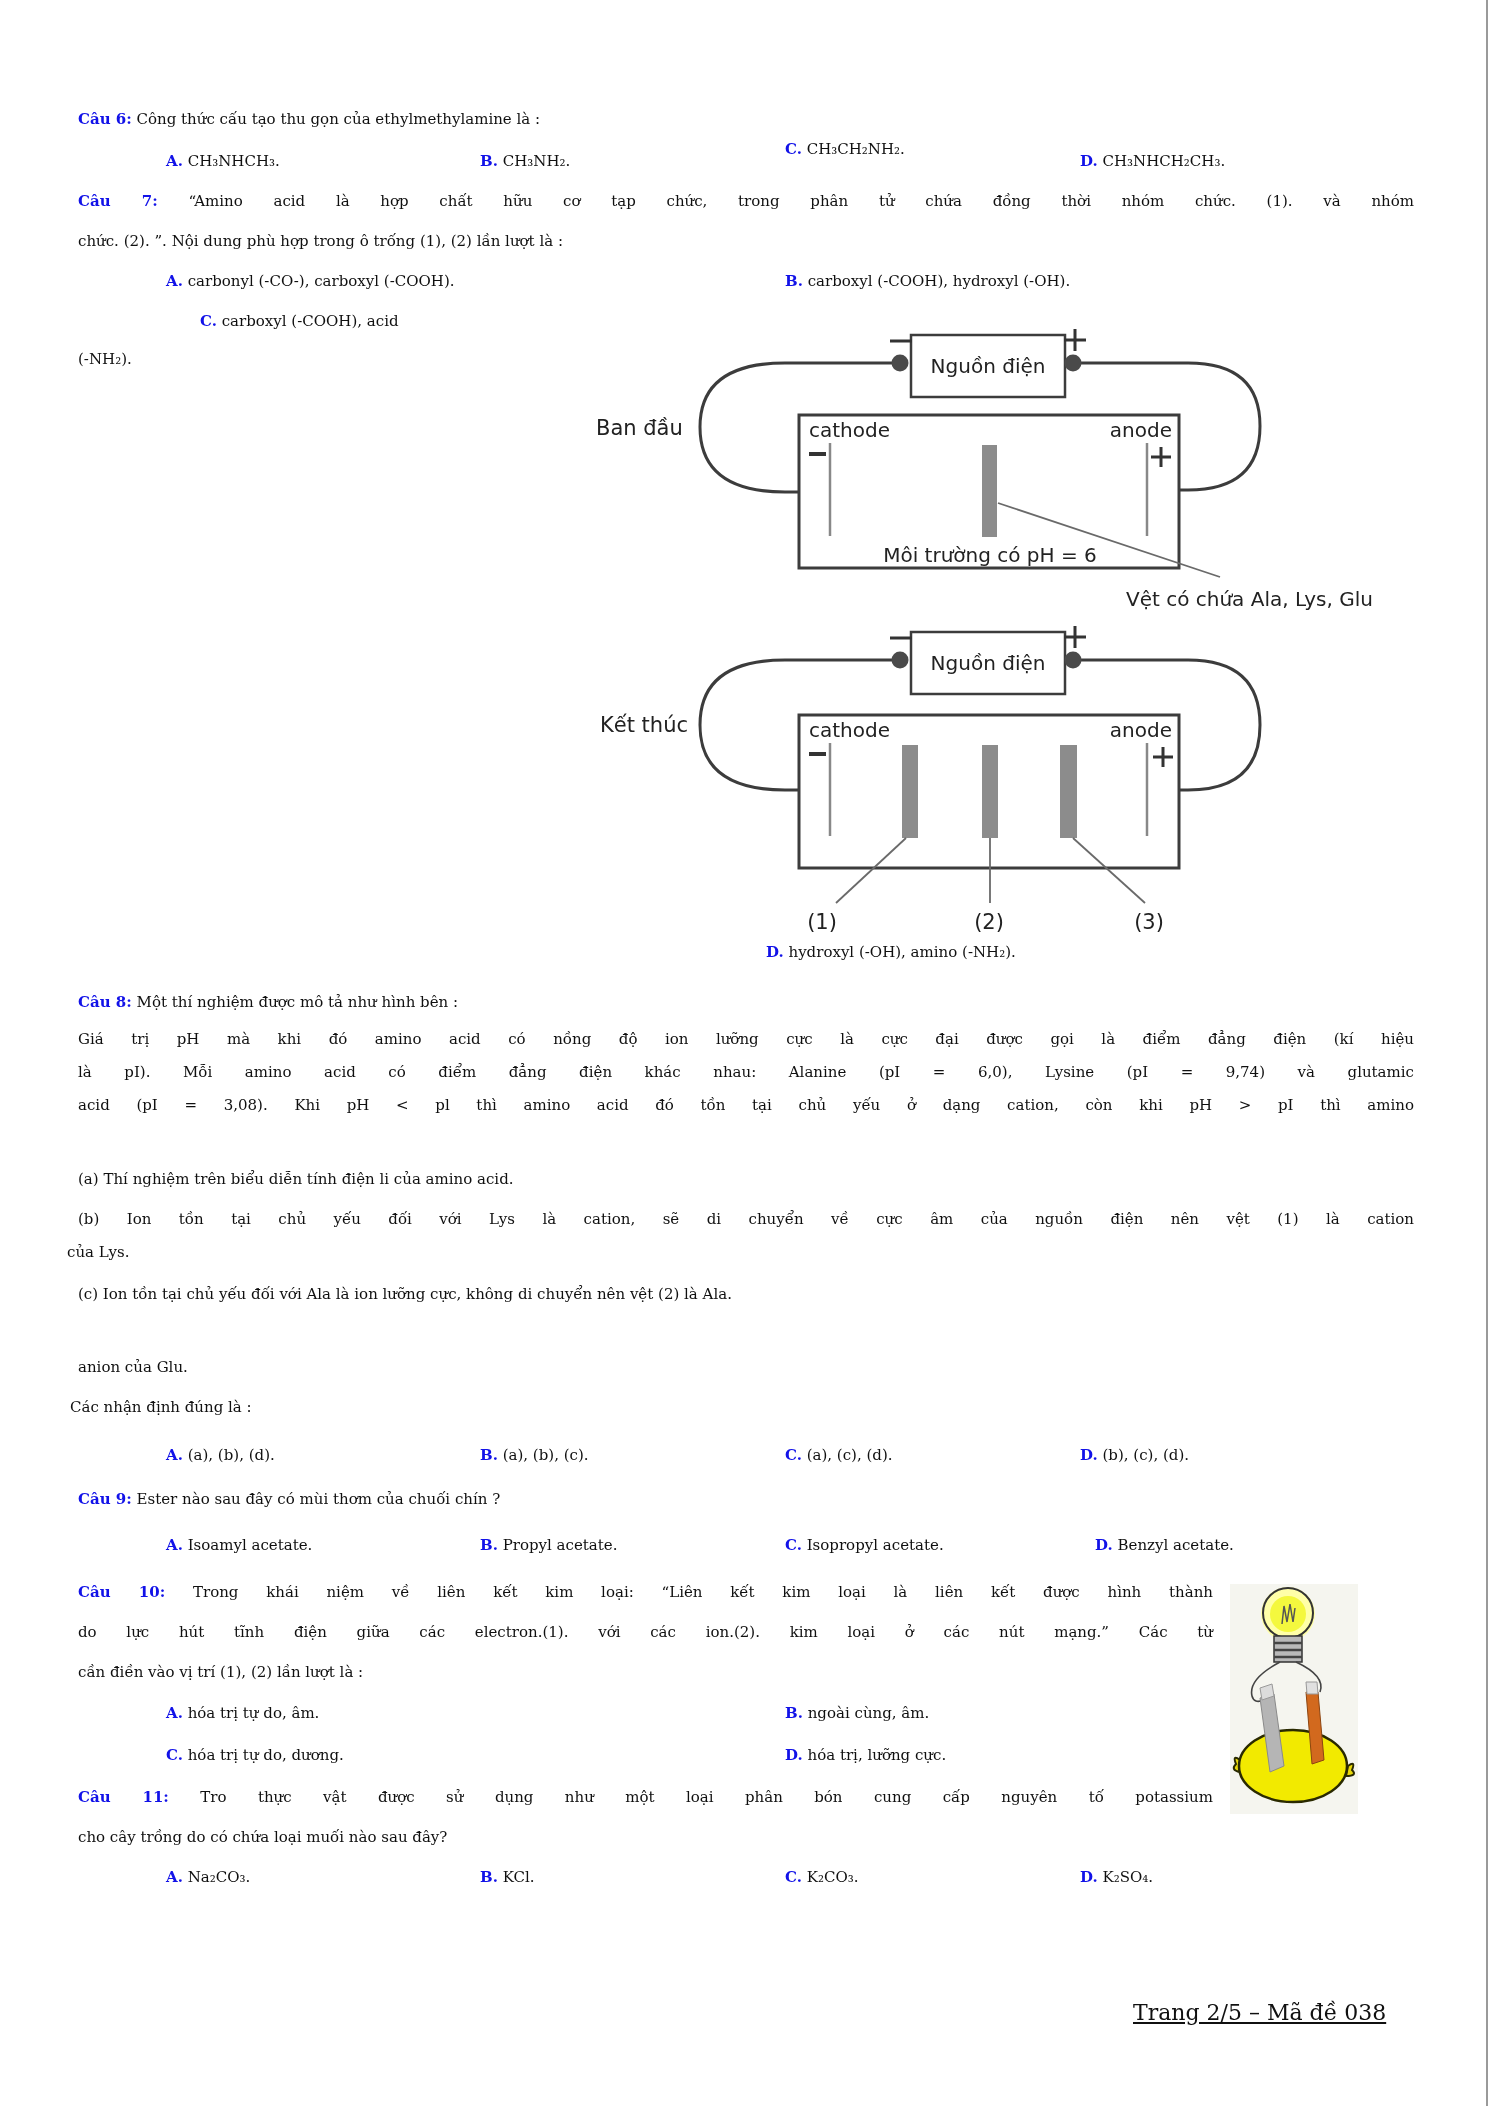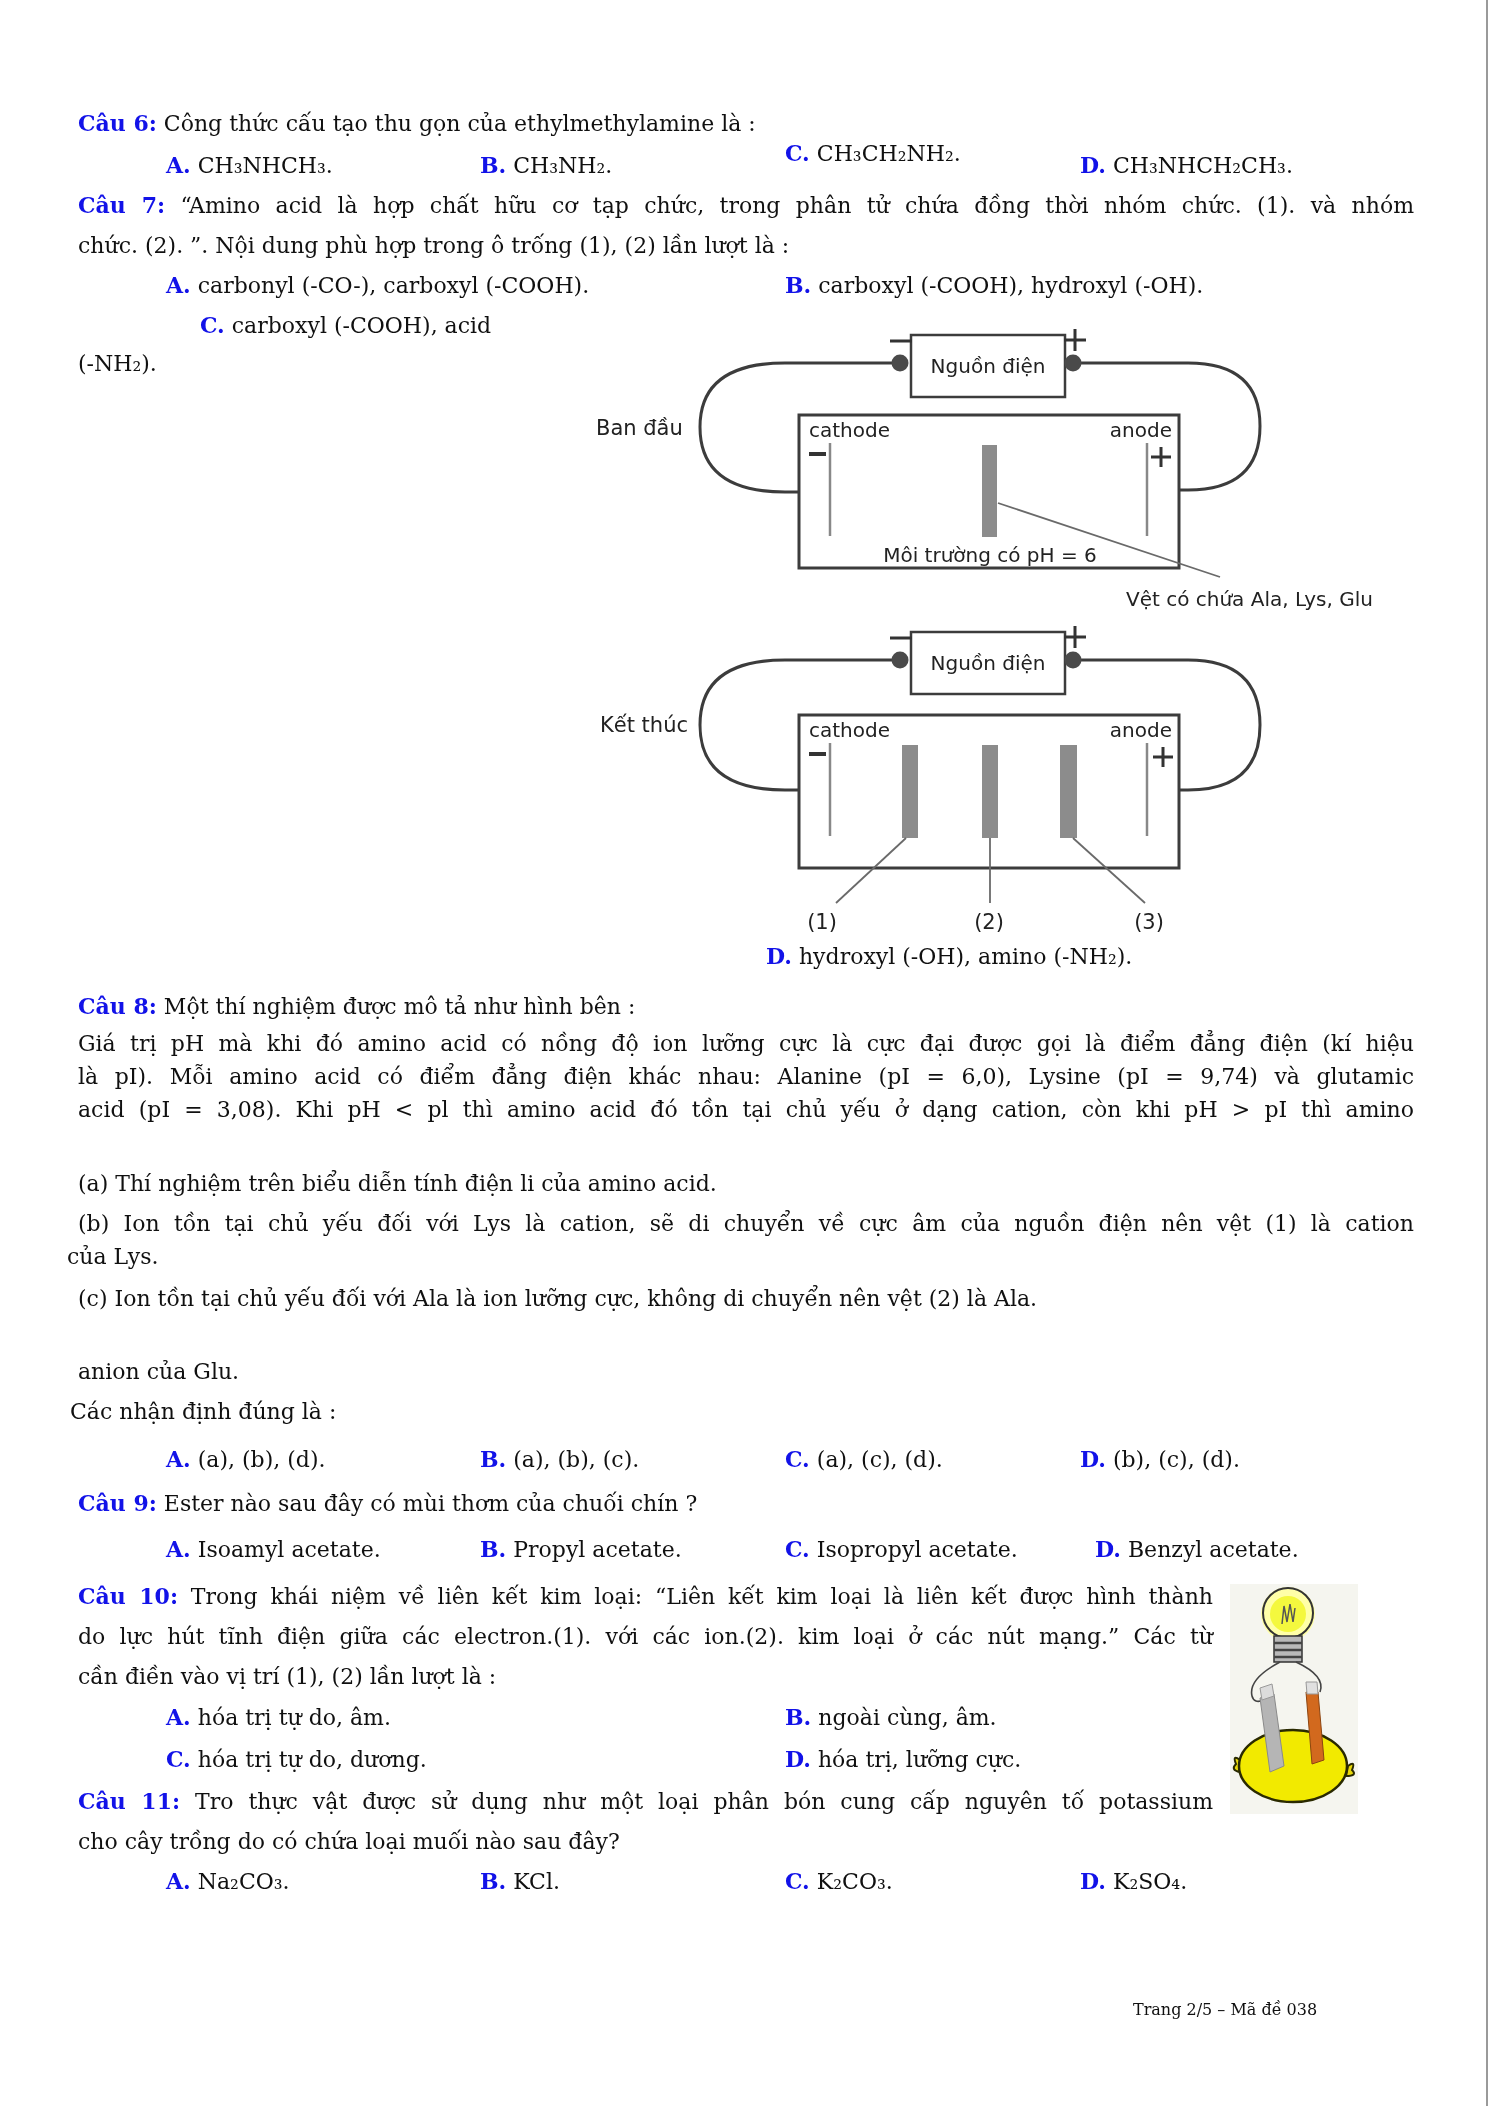--- a/index.html
+++ b/index.html
@@ -1,23 +1,23 @@
 <!DOCTYPE html>
 <html><head>
 <meta charset="utf-8">
 <style>
   html,body{margin:0;padding:0;background:#ffffff;}
   #page{position:relative;width:1490px;height:2106px;background:#ffffff;overflow:hidden;
         font-family:"DejaVu Serif", serif;color:#101010;}
-  .ln{position:absolute;white-space:nowrap;font-size:22px;line-height:1.25;}
+  .ln{position:absolute;white-space:nowrap;font-size:15px;line-height:1.25;}
   .jf{white-space:normal;text-align:justify;text-align-last:justify;text-justify:inter-word;width:1336px;}
   .w2{width:1135px;}
   .qlbl{font-weight:bold;color:#1212e8;}
   .olet{font-weight:bold;color:#1212e8;}
-  .footer{position:absolute;font-size:16px;}
+  .footer{position:absolute;font-size:22px;text-decoration:underline;}
   .pageedge{position:absolute;top:0;height:2106px;width:2px;background:#9a9a9a;}
   svg text{font-family:"DejaVu Sans", sans-serif;fill:#222;}
 </style>
 </head>
 <body>
 
 <div id="page">
 
   <div class="ln" style="left:78px;top:110px">
     <span class="qlbl">Câu 6:</span>

